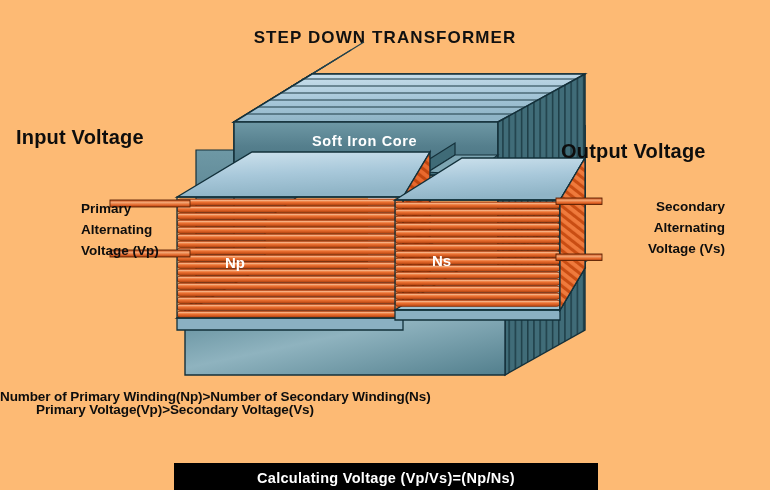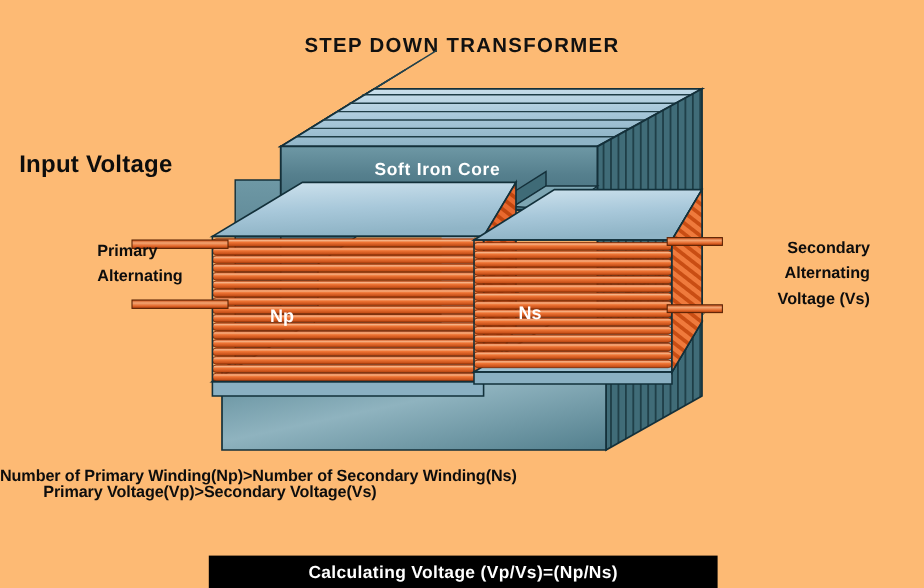--- a/index.html
+++ b/index.html
@@ -304,24 +304,26 @@
       </g>
 
       <g>
         <rect x="556" y="198" width="46" height="6.5" fill="url(#gLead)" stroke="#5d2305" stroke-width="0.9"></rect>
         <rect x="556" y="254" width="46" height="6.5" fill="url(#gLead)" stroke="#5d2305" stroke-width="0.9"></rect>
       </g>
     </svg>
   </div>
 
   <div class="big-label" id="input-voltage-label">Input Voltage</div>
+  <div class="big-label" id="output-voltage-label">Output Voltage</div>
 
   <div class="side-label" id="primary-label">
     <div>Primary</div>
     <div>Alternating</div>
+    <div>Voltage (Vp)</div>
   </div>
 
   <div class="side-label" id="secondary-label">
     <div>Secondary</div>
     <div>Alternating</div>
     <div>Voltage (Vs)</div>
   </div>
 
   <div class="bottom-line" id="bottom-line-1">Number of Primary Winding(Np)&gt;Number of Secondary Winding(Ns)</div>
   <div class="bottom-line" id="bottom-line-2">Primary Voltage(Vp)&gt;Secondary Voltage(Vs)</div>

